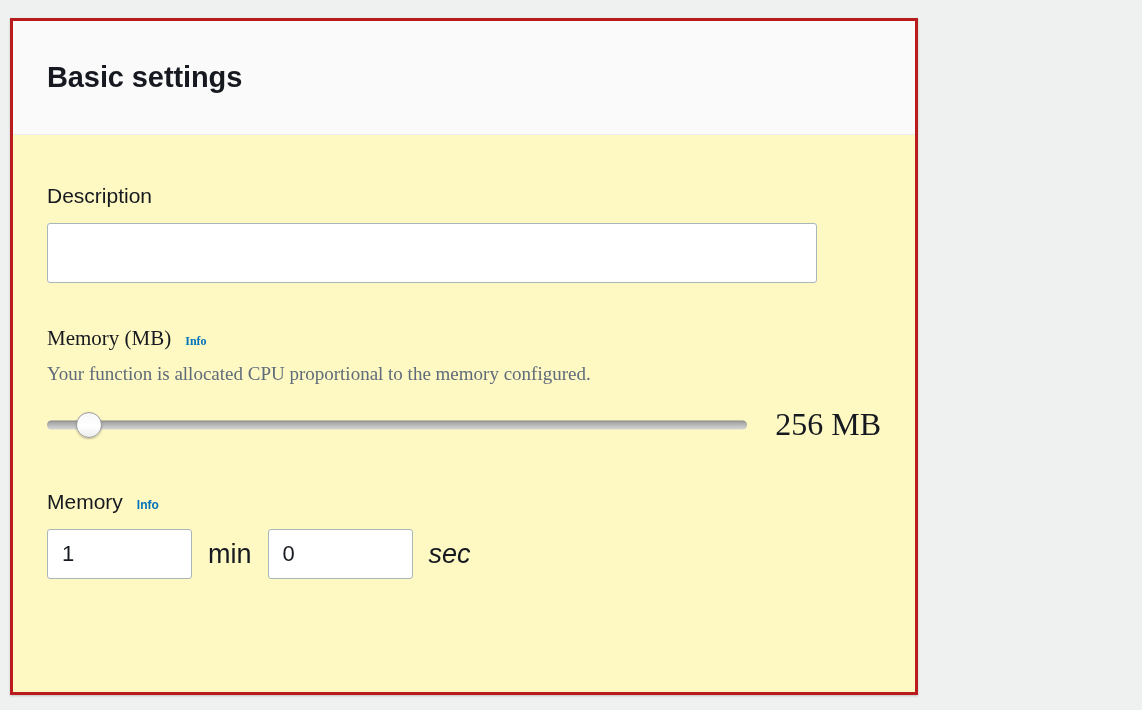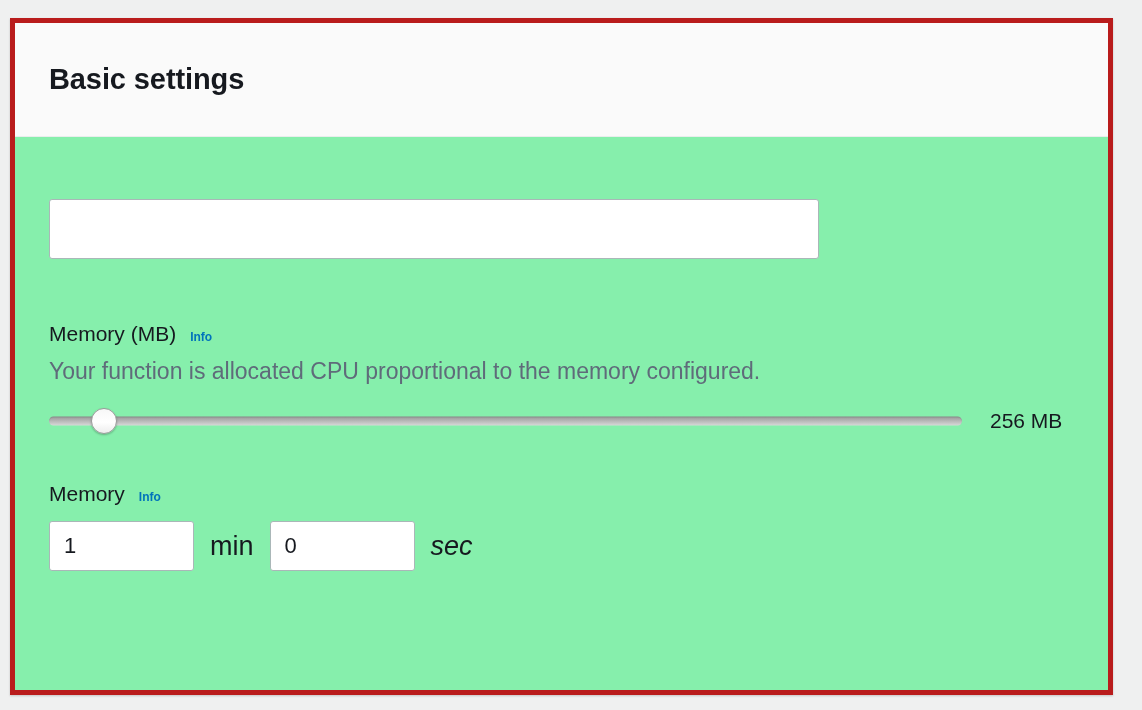--- a/index.html
+++ b/index.html
@@ -19,24 +19,24 @@
     position: relative;
     width: 1142px;
     height: 710px;
   }
 
   
   .card {
     position: absolute;
     left: 10px;
     top: 18px;
-    width: 1103px;
+    width: 908px;
     height: 677px;
-    background: #86efac;
-    border: 5px solid #b91c1c;
+    background: #fef9c3;
+    border: 3px solid #b91c1c;
     box-sizing: border-box;
     box-shadow: 0 1px 2px rgba(0,0,0,0.18);
   }
 
   .card-header {
     height: 114px;
     background: #fafafa;
     border-bottom: 1px solid #eaeded;
     box-sizing: border-box;
     display: flex;
@@ -73,21 +73,21 @@
     color: #0073bb;
     font-size: 12px;
     font-weight: bold;
     margin-left: 14px;
     text-decoration: none;
     cursor: pointer;
     line-height: 1;
   }
 
   .field-description {
-    font-size: 23px;
+    font-size: 19px;
     color: #5f6b7a;
     margin-top: 10px;
     line-height: 1.3;
   }
 
   .text-input {
     box-sizing: border-box;
     border: 1px solid #aab7b8;
     border-radius: 3px;
     background: #ffffff;
@@ -99,21 +99,22 @@
 
   .description-input {
     margin-top: 14px;
     width: 770px;
     height: 60px;
     padding: 0 12px;
   }
 
   
   .memory-field {
-    margin-top: 62px;
+    margin-top: 42px;
+    font-family: Liberation Serif, serif;
   }
 
   .slider-row {
     display: flex;
     align-items: center;
     margin-top: 20px;
   }
 
   .slider-wrap {
     position: relative;
@@ -145,21 +146,21 @@
     transform: translateY(-50%);
     border-radius: 50%;
     background: linear-gradient(to bottom, #f7f7f7 0%, #ffffff 55%, #ededed 100%);
     border: 1px solid #9b9b9b;
     box-sizing: border-box;
     box-shadow: 0 1px 2px rgba(0,0,0,0.25);
     cursor: grab;
   }
 
   .slider-value {
-    font-size: 21px;
+    font-size: 32px;
     color: #16191f;
     margin-left: 28px;
     white-space: nowrap;
   }
 
   
   .timeout-field {
     margin-top: 46px;
   }
 
@@ -193,20 +194,23 @@
 
   <section class="card">
 
     <header class="card-header">
       <h1 class="card-title">Basic settings</h1>
     </header>
 
     <div class="card-body">
 
       <div class="field">
+        <div class="field-label">
+          <span>Description</span>
+        </div>
         <input class="text-input description-input" type="text" value="" style="">
       </div>
 
       <div class="field memory-field">
         <div class="field-label">
           <span>Memory (MB)</span>
           <a class="info-link" href="#">Info</a>
         </div>
         <div class="field-description">Your function is allocated CPU proportional to the memory configured.</div>
 

